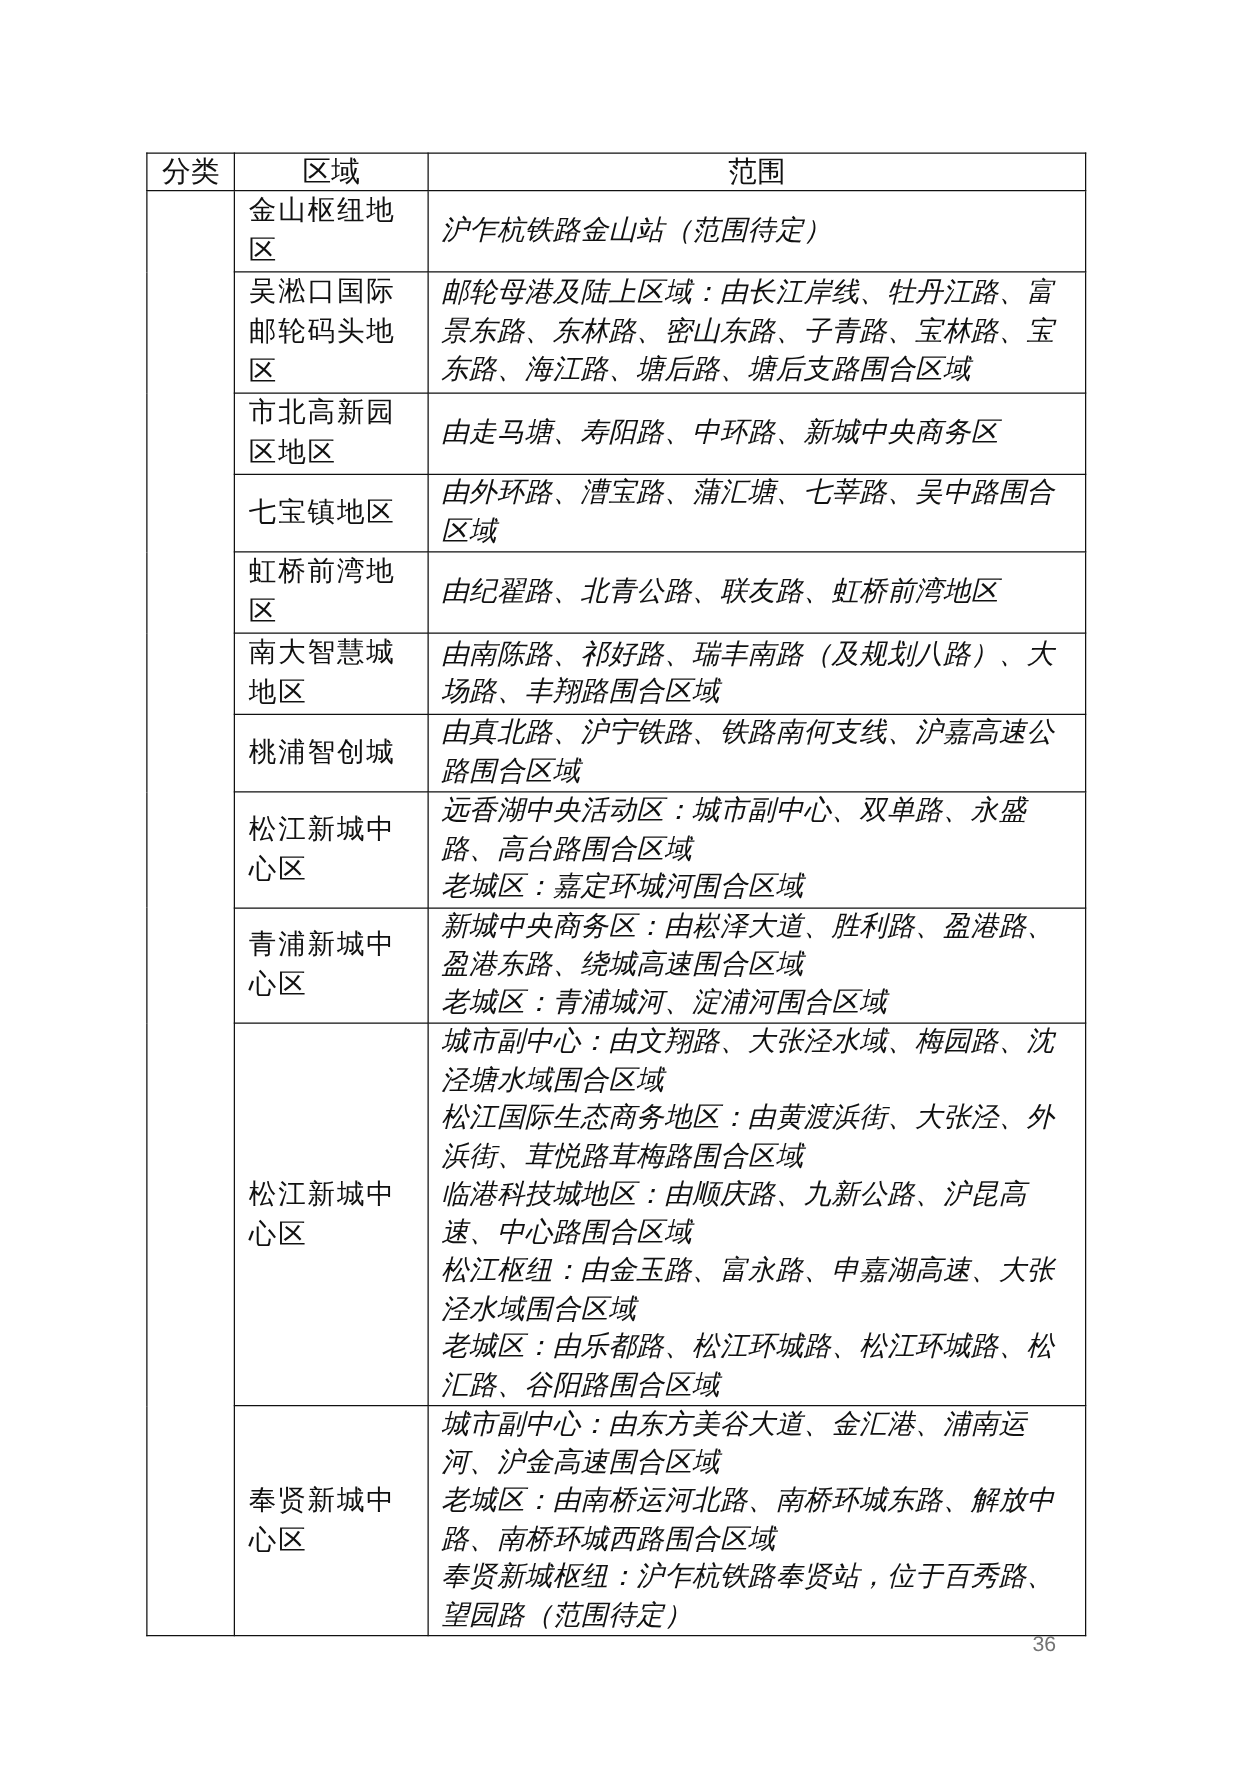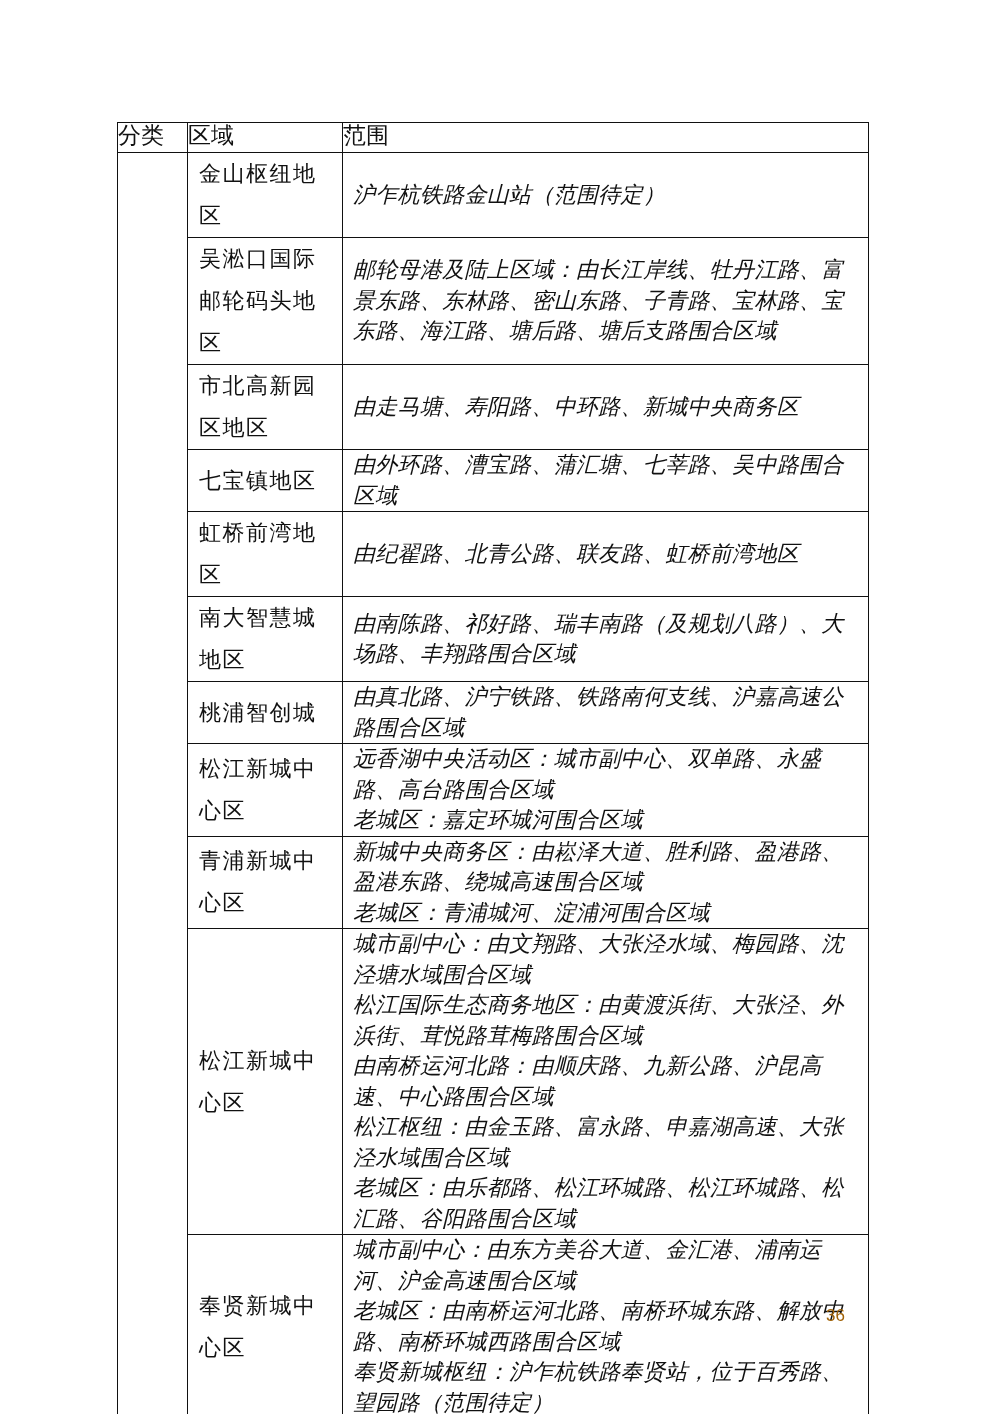--- a/index.html
+++ b/index.html
@@ -26,29 +26,29 @@
     .page-table td, .page-table th {
       border: 1.5px solid #111111;
       padding: 0;
       vertical-align: middle;
     }
     .page-table th {
       font-size: 23px;
       font-weight: normal;
       height: 29px;
       line-height: 29px;
-      text-align: left;
-      font-family: Liberation Mono, monospace;
+      text-align: center;
+      font-family: Liberation Sans, sans-serif;
     }
     .col-cat { width: 70px; }
     .col-area { width: 155px; }
     .col-range { width: auto; }
     .cell-area {
       font-size: 22px;
-      line-height: 42px;
+      line-height: 32px;
       padding-left: 11px !important;
       padding-right: 4px !important;
       letter-spacing: 1.5px;
     }
     .cell-range {
       font-size: 22px;
       line-height: 30.5px;
       padding-left: 10px !important;
       padding-right: 4px !important;
       letter-spacing: 0.3px;
@@ -56,21 +56,21 @@
     }
     .range-line {
       display: block;
     }
     .page-number {
       position: absolute;
       left: 826px;
       top: 1306px;
       font-size: 17px;
       font-family: "Liberation Sans", "DejaVu Sans", sans-serif;
-      color: #a16207;
+      color: #737373;
     }
   </style>
 </head>
 <body>
 
 <table class="page-table">
   <colgroup>
     <col class="col-cat">
     <col class="col-area">
     <col class="col-range">
@@ -138,21 +138,21 @@
       <td class="cell-range">
         <span class="range-line">新城中央商务区：由崧泽大道、胜利路、盈港路、盈港东路、绕城高速围合区域</span>
         <span class="range-line">老城区：青浦城河、淀浦河围合区域</span>
       </td>
     </tr>
     <tr style="height:306px">
       <td class="cell-area">松江新城中心区</td>
       <td class="cell-range">
         <span class="range-line">城市副中心：由文翔路、大张泾水域、梅园路、沈泾塘水域围合区域</span>
         <span class="range-line">松江国际生态商务地区：由黄渡浜街、大张泾、外浜街、茸悦路茸梅路围合区域</span>
-        <span class="range-line">由南桥运河北路：由顺庆路、九新公路、沪昆高速、中心路围合区域</span>
+        <span class="range-line">临港科技城地区：由顺庆路、九新公路、沪昆高速、中心路围合区域</span>
         <span class="range-line">松江枢纽：由金玉路、富永路、申嘉湖高速、大张泾水域围合区域</span>
         <span class="range-line">老城区：由乐都路、松江环城路、松江环城路、松汇路、谷阳路围合区域</span>
       </td>
     </tr>
     <tr style="height:184px">
       <td class="cell-area">奉贤新城中心区</td>
       <td class="cell-range">
         <span class="range-line">城市副中心：由东方美谷大道、金汇港、浦南运河、沪金高速围合区域</span>
         <span class="range-line">老城区：由南桥运河北路、南桥环城东路、解放中路、南桥环城西路围合区域</span>
         <span class="range-line">奉贤新城枢纽：沪乍杭铁路奉贤站，位于百秀路、望园路（范围待定）</span>

